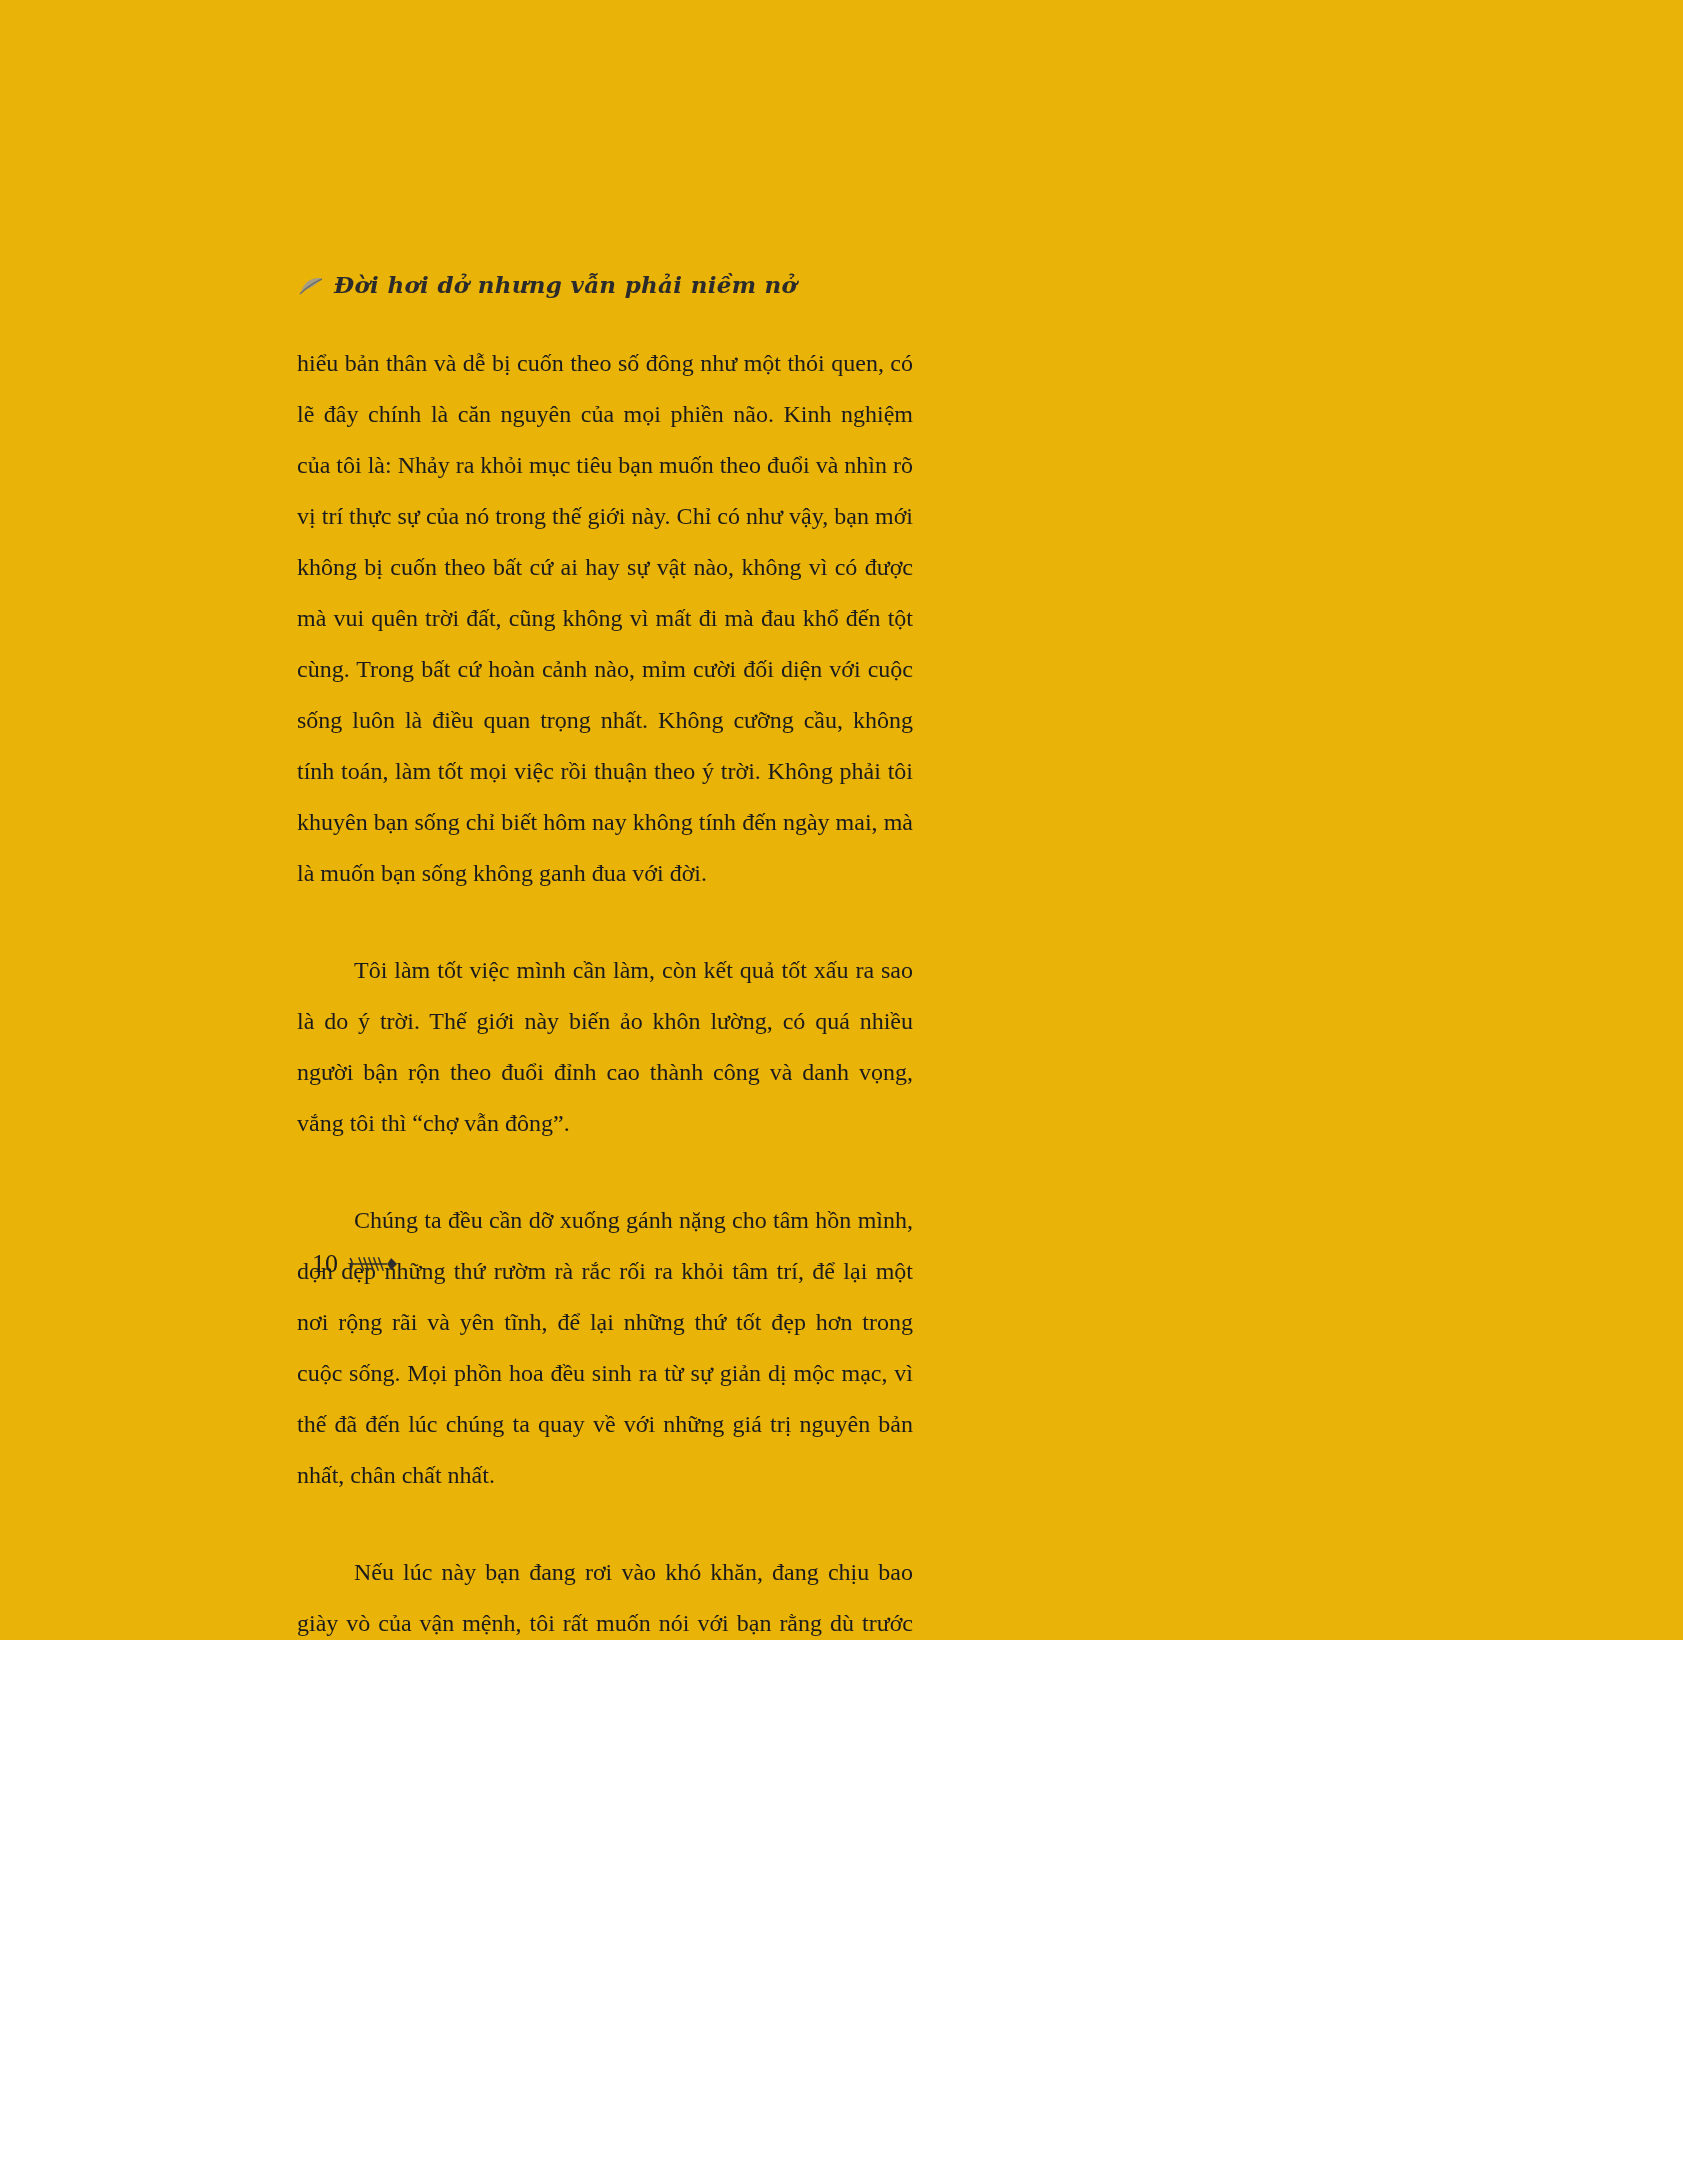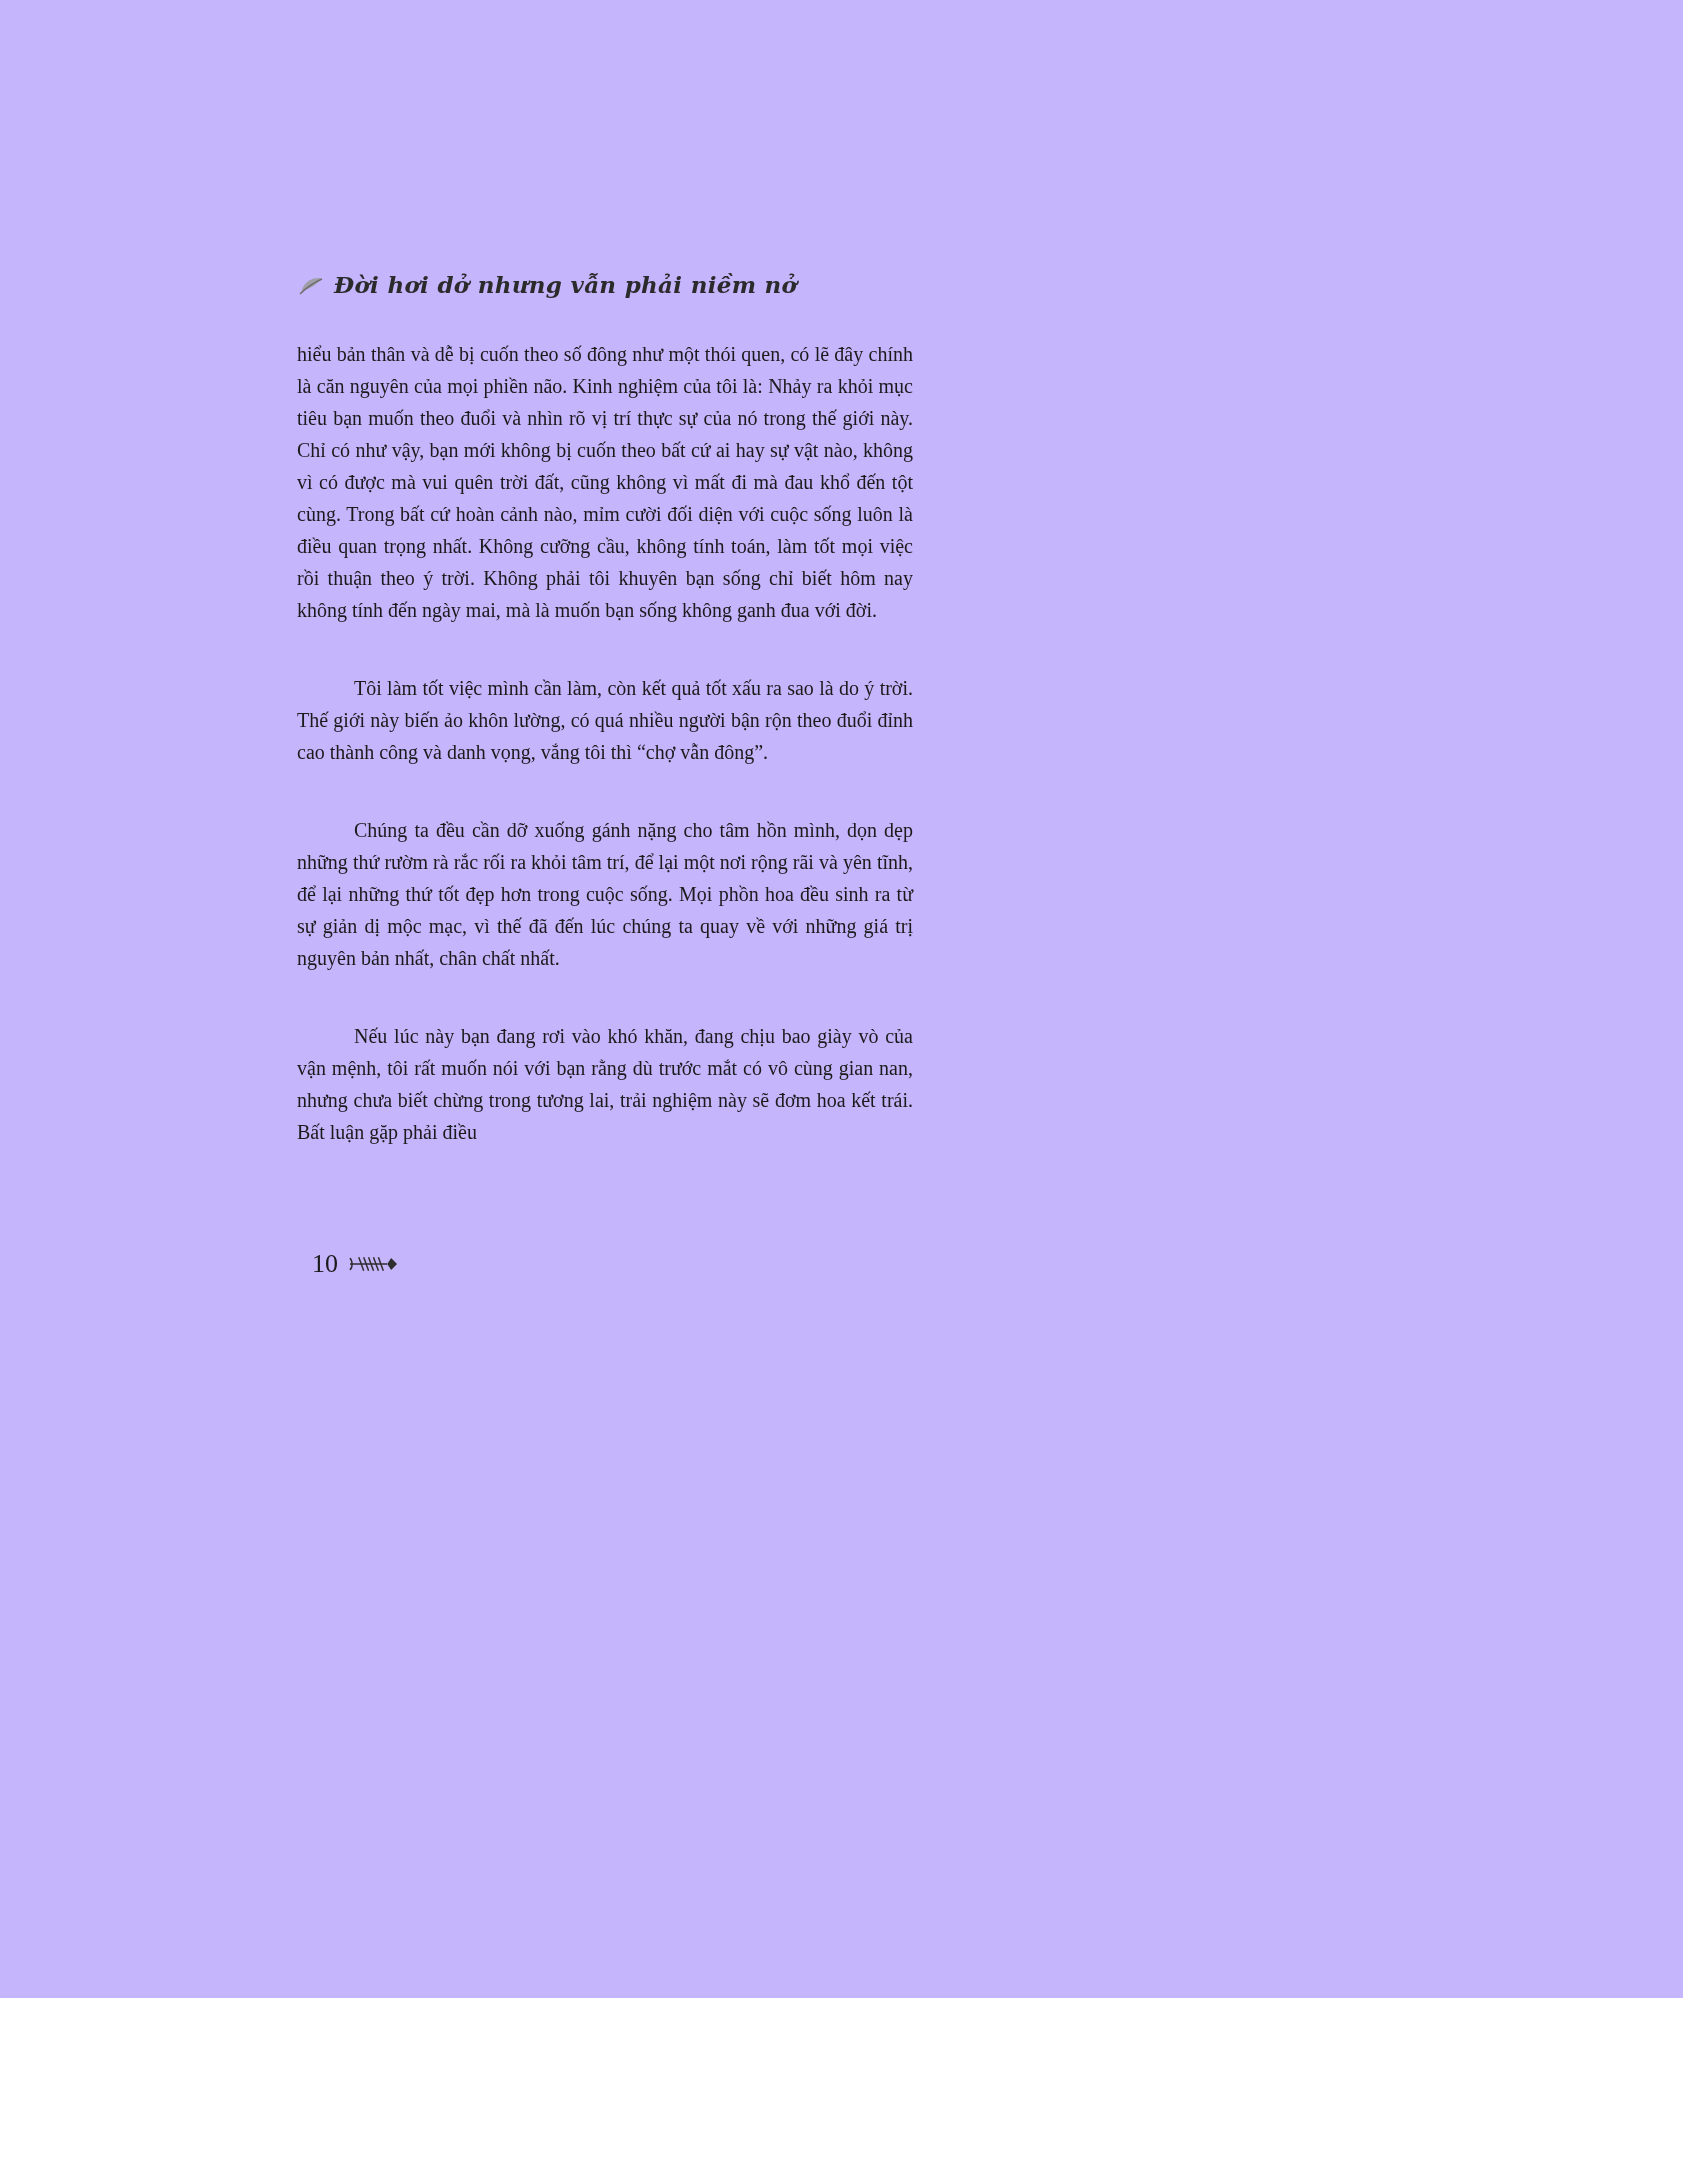--- a/index.html
+++ b/index.html
@@ -3,22 +3,22 @@
 <meta charset="utf-8">
 <style>
   html, body {
     margin: 0;
     padding: 0;
     background: #ffffff;
   }
   .page {
     position: relative;
     width: 1683px;
-    height: 1998px;
-    background: #c4b5fd;
+    height: 1640px;
+    background: #eab308;
     overflow: hidden;
     font-family: "Liberation Serif", "DejaVu Serif", serif;
     color: #1b1b1b;
   }
   .content {
     position: absolute;
     left: 297px;
     top: 271px;
     width: 616px;
   }
@@ -35,22 +35,22 @@
     font-size: 23px;
     letter-spacing: 0.3px;
     color: #2b2b2b;
     white-space: nowrap;
   }
   .header-icon svg {
     display: block;
   }
   .body-text p.paragraph {
     margin: 0 0 15px 0;
-    font-size: 20px;
-    line-height: 32px;
+    font-size: 24px;
+    line-height: 51px;
     text-align: justify;
     color: #1b1b1b;
   }
   .body-text p.paragraph.indent {
     text-indent: 57px;
     margin-top: 46px;
   }
   .footer {
     position: absolute;
     left: 300px;

